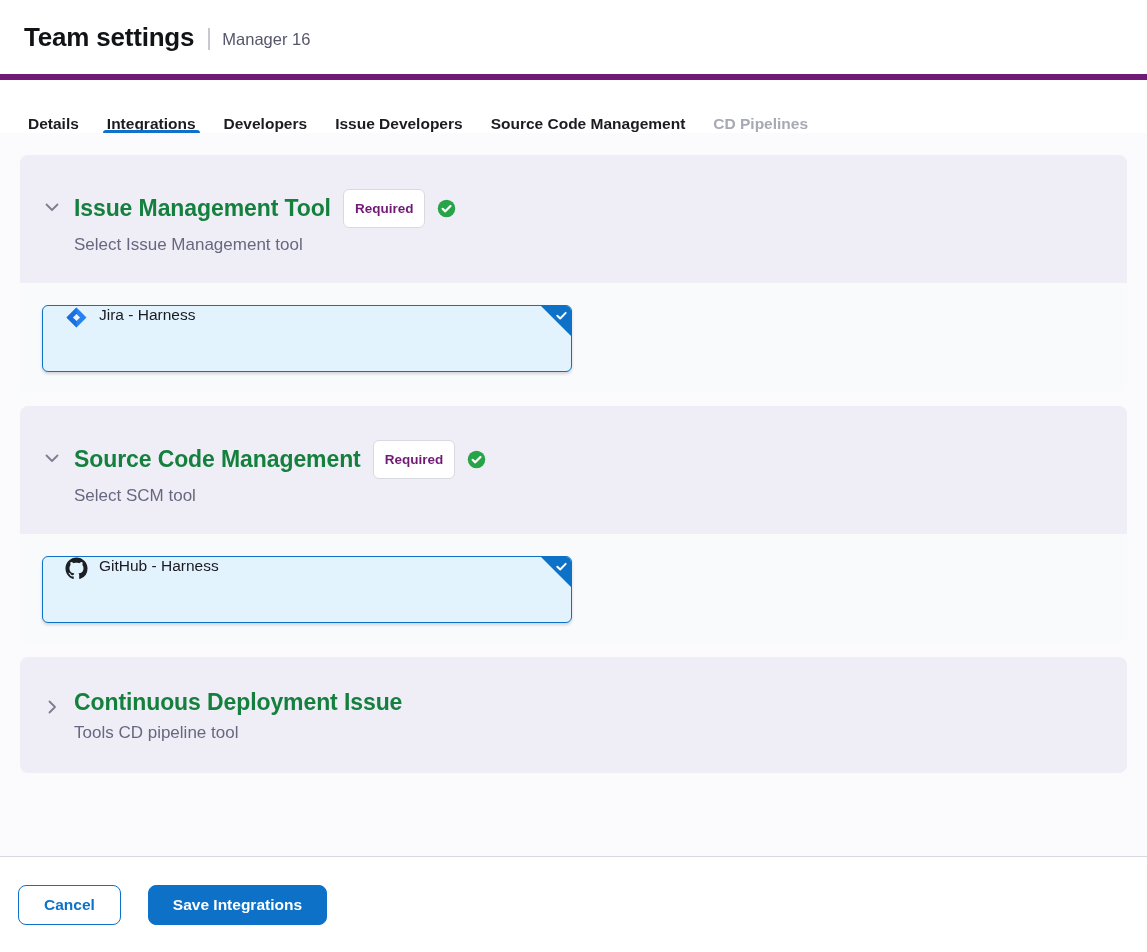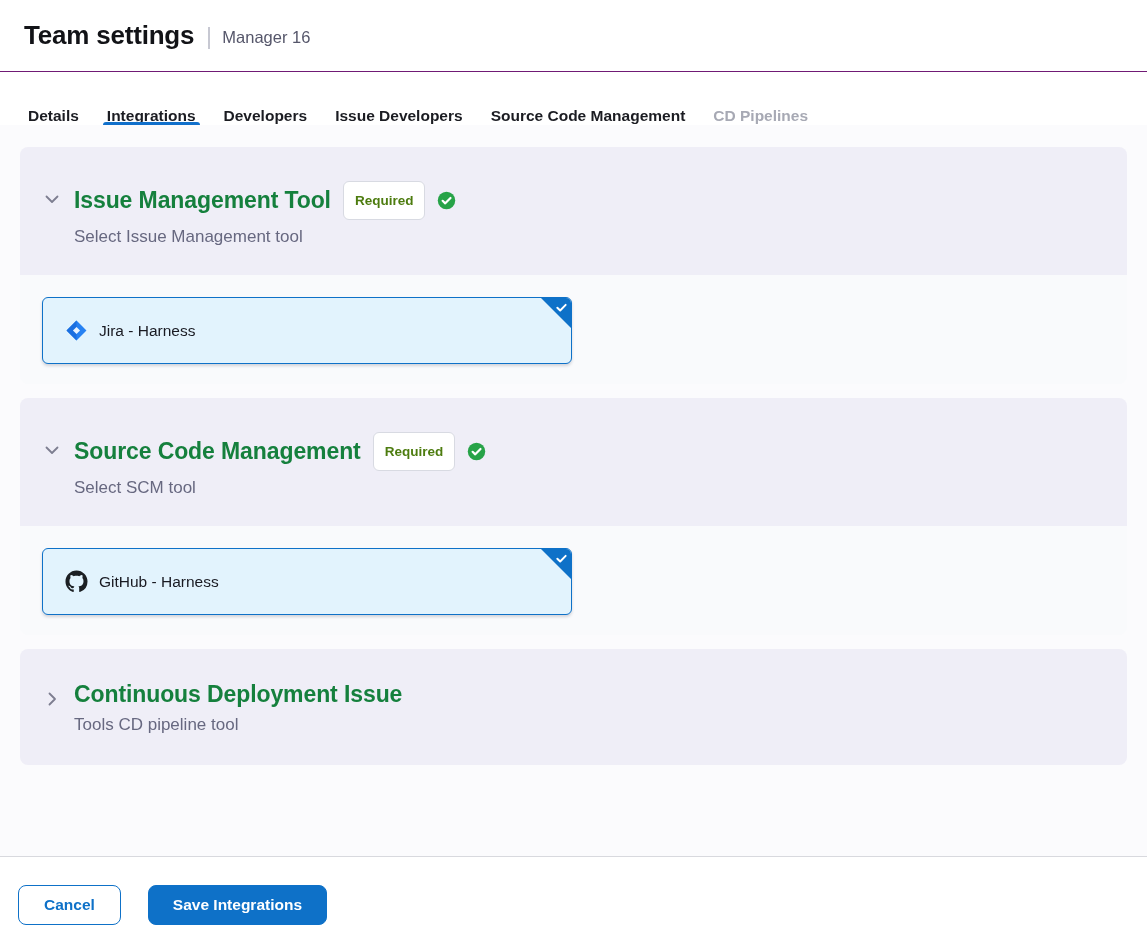--- a/index.html
+++ b/index.html
@@ -1,47 +1,47 @@
 <!DOCTYPE html>
 <html><head>
 <meta charset="utf-8">
 <style>
   * { margin: 0; padding: 0; box-sizing: border-box; }
   html, body { background: #ffffff; }
   body { font-family: "Liberation Sans", "DejaVu Sans", sans-serif; color: #17181c; }
   .page { width: 1147px; height: 952px; display: flex; flex-direction: column; background: #ffffff; overflow: hidden; }
 
   
-  .page-header { height: 72px; background: #ffffff; display: flex; align-items: center; padding: 0 24px; border-bottom: 1px solid #701a75; flex: none; }
+  .page-header { height: 80px; background: #ffffff; display: flex; align-items: center; padding: 0 24px; border-bottom: 6px solid #701a75; flex: none; }
   .page-title { font-size: 26px; font-weight: 700; letter-spacing: -0.2px; color: #121317; }
   .title-divider { width: 2px; height: 22px; background: #c7c8d2; margin: 4px 12px 0 14px; }
   .page-subtitle { font-size: 16.5px; color: #55566a; margin-top: 4px; }
 
   
   .tabbar { height: 53px; background: #ffffff; display: flex; align-items: stretch; padding-left: 14px; flex: none; }
   .tab { display: flex; align-items: flex-end; padding: 0 14px; font-size: 15.5px; font-weight: 600; color: #1b1c22; position: relative; cursor: pointer; }
   .tab .underline { display: none; }
   .tab.active .underline { display: block; position: absolute; left: 10px; right: 10px; bottom: 0; height: 3px; border-radius: 3px 3px 0 0; background: #1170cb; }
   .tab.disabled { color: #a7a9b4; cursor: default; }
 
   
   .content { flex: 1; background: #fbfbfd; padding: 22px 20px; overflow: hidden; }
   .section { border-radius: 8px; overflow: hidden; margin-bottom: 14px; }
   .section-header { background: #efeef7; padding: 34px 24px 28px 22px; display: flex; align-items: flex-start; }
   .section-header.collapsed { padding: 32px 24px 30px 22px; }
   .chevron { width: 20px; height: 20px; margin-top: 8px; margin-right: 12px; flex: none; cursor: pointer; }
   .sec-head-main { display: flex; flex-direction: column; }
   .sec-title-row { display: flex; align-items: center; gap: 12px; }
   .sec-title { font-size: 23px; font-weight: 700; color: #15803d; letter-spacing: -0.1px; }
-  .badge { background: #ffffff; border: 1px solid #d8dae2; border-radius: 6px; padding: 10px 11px; font-size: 13.5px; font-weight: 700; color: #4d7c0f; line-height: 17px; }
+  .badge { background: #ffffff; border: 1px solid #d8dae2; border-radius: 6px; padding: 10px 11px; font-size: 13.5px; font-weight: 700; color: #701a75; line-height: 17px; }
   .check-circle { width: 19px; height: 19px; display: block; }
   .sec-subtitle { font-size: 17px; color: #676880; margin-top: 7px; }
 
   .section-body { background: #f9fafc; padding: 22px 24px 20px 22px; }
-  .tool-card { position: relative; width: 530px; height: 67px; background: #e2f3fd; border: 1px solid #0e71c8; border-radius: 6px; display: flex; align-items: center; padding: 0 20px 0 22px; overflow: hidden; cursor: pointer; box-shadow: 0 2px 3px rgba(40,41,61,0.18); }
+  .tool-card { position: relative; width: 530px; height: 67px; background: #e2f3fd; border: 1px solid #0e71c8; border-radius: 6px; display: flex; padding: 0 20px 0 22px; overflow: hidden; cursor: pointer; box-shadow: 0 2px 3px rgba(40,41,61,0.18); }
   .tool-icon { width: 23px; height: 23px; margin-right: 11px; flex: none; }
   .tool-label { font-size: 15.5px; font-weight: 500; color: #191a22; }
   .corner-flag { position: absolute; top: 0; right: 0; width: 0; height: 0; border-top: 30px solid #0e71c8; border-left: 30px solid transparent; }
   .corner-check { position: absolute; top: 3px; right: 3px; width: 13px; height: 13px; }
 
   
   .footer { flex: none; height: 96px; background: #ffffff; border-top: 1px solid #d8d9de; display: flex; align-items: center; padding: 0 18px; gap: 27px; }
   .btn { font-family: inherit; font-size: 15.5px; font-weight: 700; border-radius: 8px; padding: 10px 25px; cursor: pointer; line-height: 18px; }
   .btn-secondary { background: #ffffff; color: #0e71c8; border: 1px solid #0e71c8; }
   .btn-primary { background: #0e71c8; color: #ffffff; border: 1px solid #0e71c8; padding: 10px 24px; }

